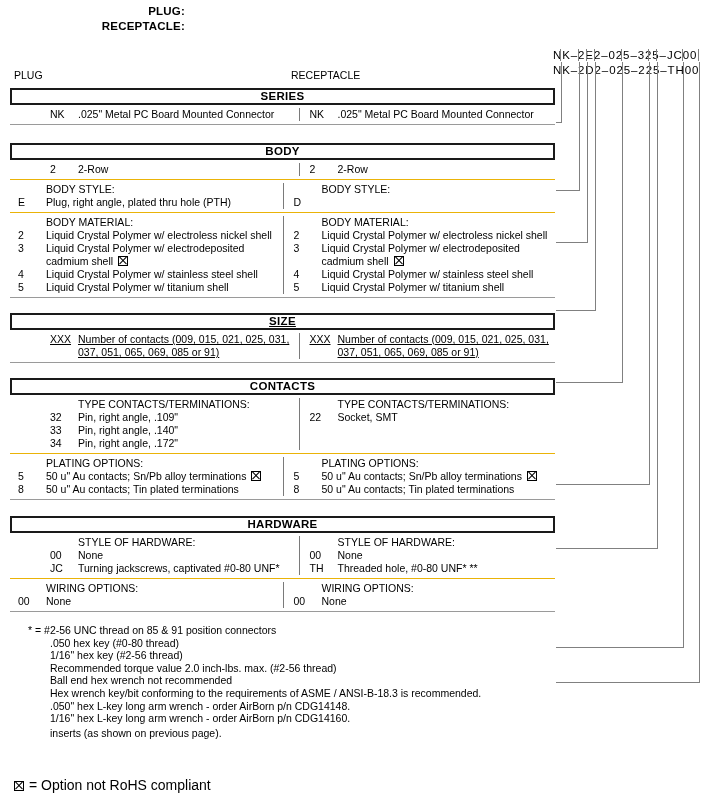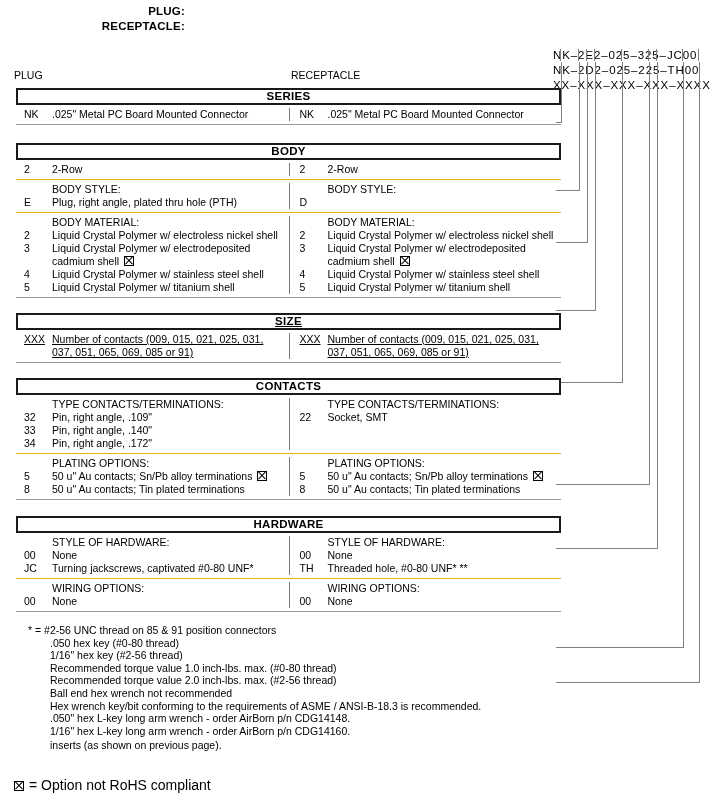--- a/index.html
+++ b/index.html
@@ -75,21 +75,21 @@
     position: absolute;
     font-size: 10.5px;
     line-height: 14px;
   }
   #caption-plug  { left: 14px; text-align: center; }
   #caption-recep { left: 291px; }
 
   
   .section {
     position: absolute;
-    left: 16px;
+    left: 10px;
     width: 545px;
   }
   .section-header {
     box-sizing: border-box;
     height: 17px;
     border: 2px solid #1a1a1a;
     text-align: center;
     font-size: 11.5px;
     font-weight: bold;
     line-height: 13px;
@@ -101,20 +101,21 @@
     box-sizing: border-box;
     display: flex;
     padding-top: 3px;
     padding-bottom: 3px;
   }
   .block + .block {
     border-top: 1px solid #eab308;
   }
   .block.first-block {
     border-top: none;
+    margin-left: 32px;
   }
   .col {
     position: relative;
     box-sizing: border-box;
     width: 50%;
     padding-left: 8px;
   }
   .col.right {
     border-left: 1px solid #7a7a7a;
     padding-left: 10px;
@@ -207,23 +208,20 @@
 <body>
 
 <div id="pn-header">
   <div class="pn-row" id="pn-row-plug">
     <span class="pn-label">PLUG:</span>
     <span class="pn-value">NK–2E2–025–325–JC00</span>
   </div>
   <div class="pn-row" id="pn-row-recep">
     <span class="pn-label">RECEPTACLE:</span>
     <span class="pn-value">NK–2D2–025–225–TH00</span>
-  </div>
-  <div class="pn-row" id="pn-row-mask">
-    <span class="pn-value">XX–XXX–XXX–XXX–XXXX</span>
   </div>
 </div>
 
 <div class="pn-tick" style="left:560px;"></div>
 <div class="pn-tick" style="left:578px;"></div>
 <div class="pn-tick" style="left:586px;"></div>
 <div class="pn-tick" style="left:594px;"></div>
 <div class="pn-tick" style="left:621px;"></div>
 <div class="pn-tick" style="left:648px;"></div>
 <div class="pn-tick" style="left:656px;"></div>
@@ -449,21 +447,20 @@
       </div>
     </div>
     <div class="section-bottom-rule"></div>
   </div>
 
 <div id="footnotes">
   <div class="fn-group" id="fn-singlestar">
     <div class="fn-lead">* = #2-56 UNC thread on 85 &amp; 91 position connectors</div>
     <div class="fn-sub">.050 hex key (#0-80 thread)</div>
     <div class="fn-sub">1/16" hex key (#2-56 thread)</div>
-    <div class="fn-sub">Recommended torque value 1.0 inch-lbs. max. (#0-80 thread)</div>
     <div class="fn-sub">Recommended torque value 2.0 inch-lbs. max. (#2-56 thread)</div>
     <div class="fn-sub">Ball end hex wrench not recommended</div>
     <div class="fn-sub">Hex wrench key/bit conforming to the requirements of ASME / ANSI-B-18.3 is recommended.</div>
     <div class="fn-sub">.050" hex L-key long arm wrench - order AirBorn p/n CDG14148.</div>
     <div class="fn-sub">1/16" hex L-key long arm wrench - order AirBorn p/n CDG14160.</div>
   </div>
   <div class="fn-group" id="fn-doublestar">
     <div class="fn-sub">inserts (as shown on previous page).</div>
   </div>
 </div>

